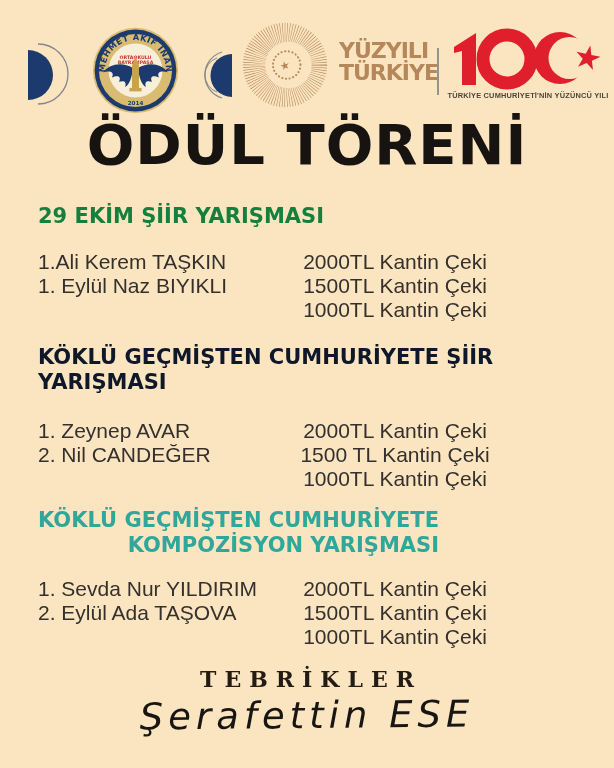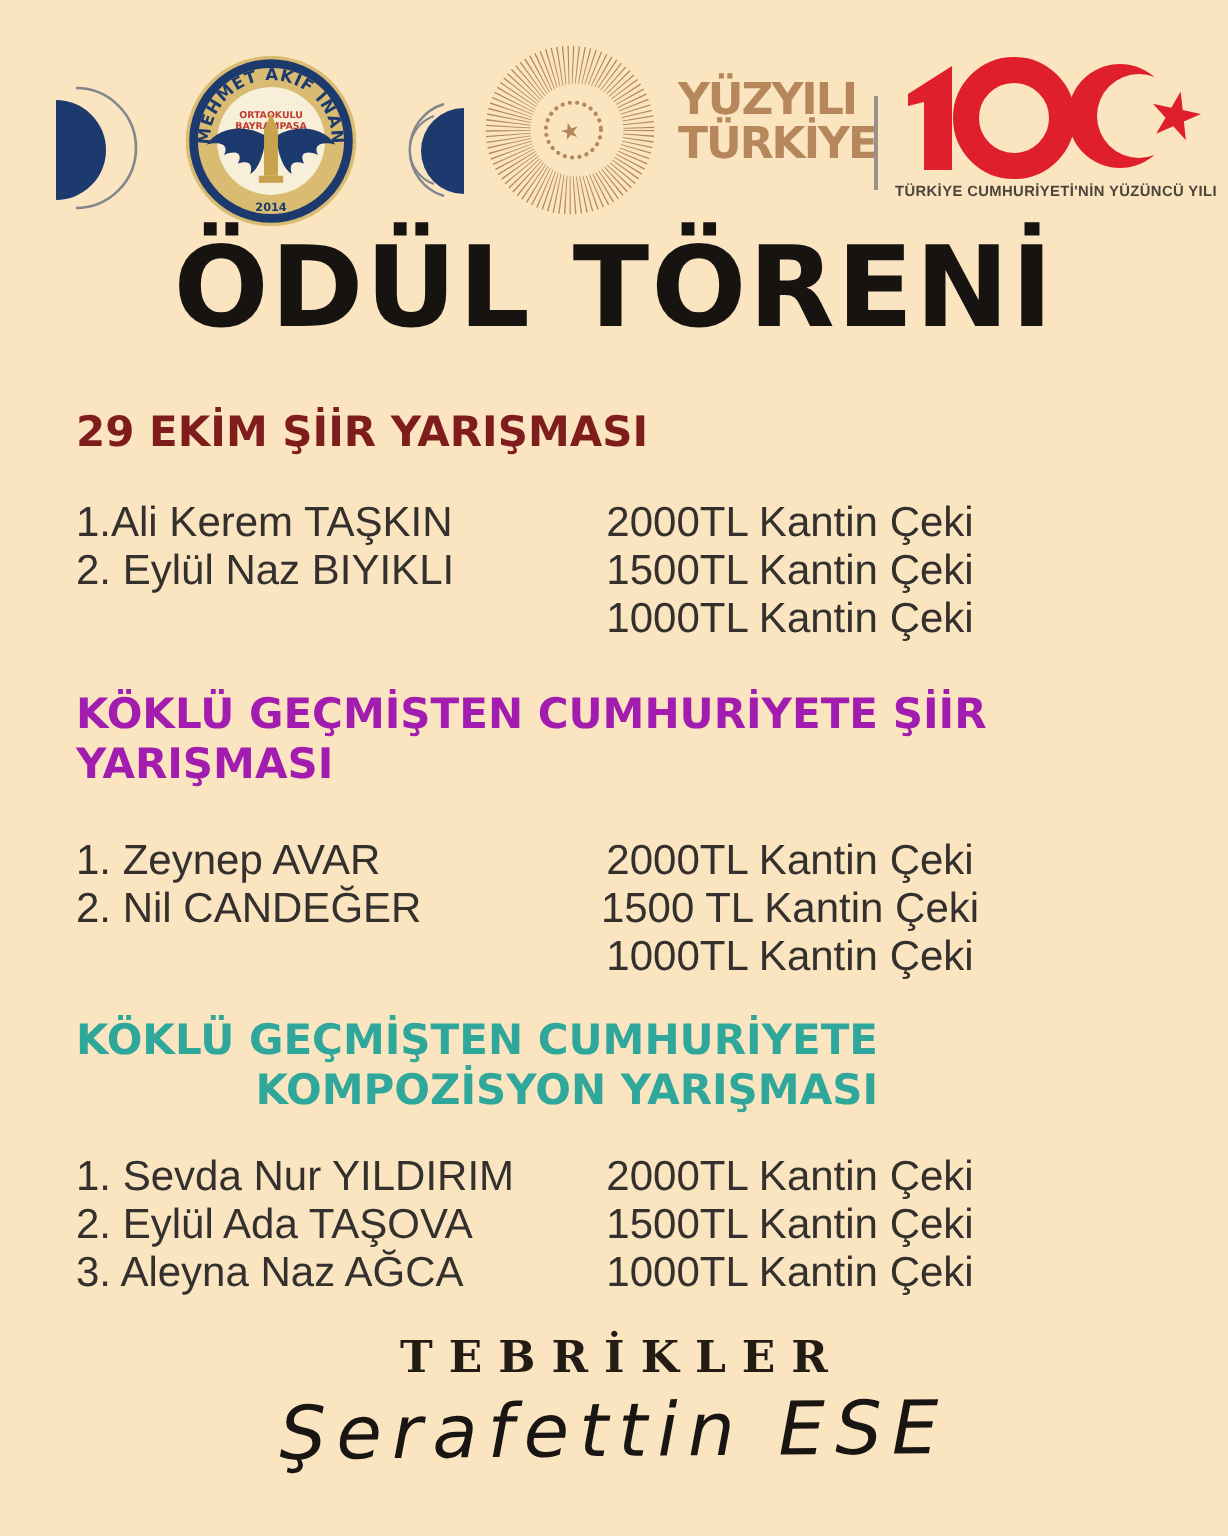--- a/index.html
+++ b/index.html
@@ -109,36 +109,36 @@
     <polygon points="2,20 24,6 24,58 10,58 10,24 2,26" fill="#e01f2d"></polygon>
     <circle cx="55" cy="32" r="24" fill="none" stroke="#e01f2d" stroke-width="13"></circle>
     <circle cx="108" cy="31" r="26" fill="#e01f2d"></circle>
     <circle cx="117.5" cy="31" r="21" fill="#fbe5c0"></circle>
     <text x="122" y="42" font-size="32" fill="#e01f2d" transform="rotate(12 138 28)">★</text>
   </svg>
   <div class="centennial-tagline">TÜRKİYE CUMHURİYETİ'NİN YÜZÜNCÜ YILI</div>
 
   <div class="title">ÖDÜL TÖRENİ</div>
 
-  <div class="section-heading" style="top: 204px; color: #7f1d1d;">29 EKİM ŞİİR YARIŞMASI</div>
+  <div class="section-heading" style="top: 204px; color: #15803d;">29 EKİM ŞİİR YARIŞMASI</div>
   <div class="rows" style="top:250px">
     <div class="row">
       <span class="name">1.Ali Kerem TAŞKIN</span>
       <span class="prize">2000TL Kantin Çeki</span>
     </div>
     <div class="row">
-      <span class="name">2. Eylül Naz BIYIKLI</span>
+      <span class="name">1. Eylül Naz BIYIKLI</span>
       <span class="prize">1500TL Kantin Çeki</span>
     </div>
     <div class="row">
       <span class="prize">1000TL Kantin Çeki</span>
     </div>
   </div>
 
-  <div class="section-heading" style="top: 345px; color: #a21caf;">
+  <div class="section-heading" style="top: 345px; color: #0f172a;">
     <div>KÖKLÜ GEÇMİŞTEN CUMHURİYETE ŞİİR</div>
     <div>YARIŞMASI</div>
   </div>
   <div class="rows" style="top:419px">
     <div class="row">
       <span class="name">1. Zeynep AVAR</span>
       <span class="prize">2000TL Kantin Çeki</span>
     </div>
     <div class="row">
       <span class="name">2. Nil CANDEĞER</span>
@@ -156,21 +156,20 @@
   <div class="rows" style="top:577px">
     <div class="row">
       <span class="name">1. Sevda Nur YILDIRIM</span>
       <span class="prize">2000TL Kantin Çeki</span>
     </div>
     <div class="row">
       <span class="name">2. Eylül Ada TAŞOVA</span>
       <span class="prize">1500TL Kantin Çeki</span>
     </div>
     <div class="row">
-      <span class="name">3. Aleyna Naz AĞCA</span>
       <span class="prize">1000TL Kantin Çeki</span>
     </div>
   </div>
 
   <div class="congrats-label">TEBRİKLER</div>
   <div class="signature">Şerafettin ESE</div>
 
 </div>
 
 </body></html>

